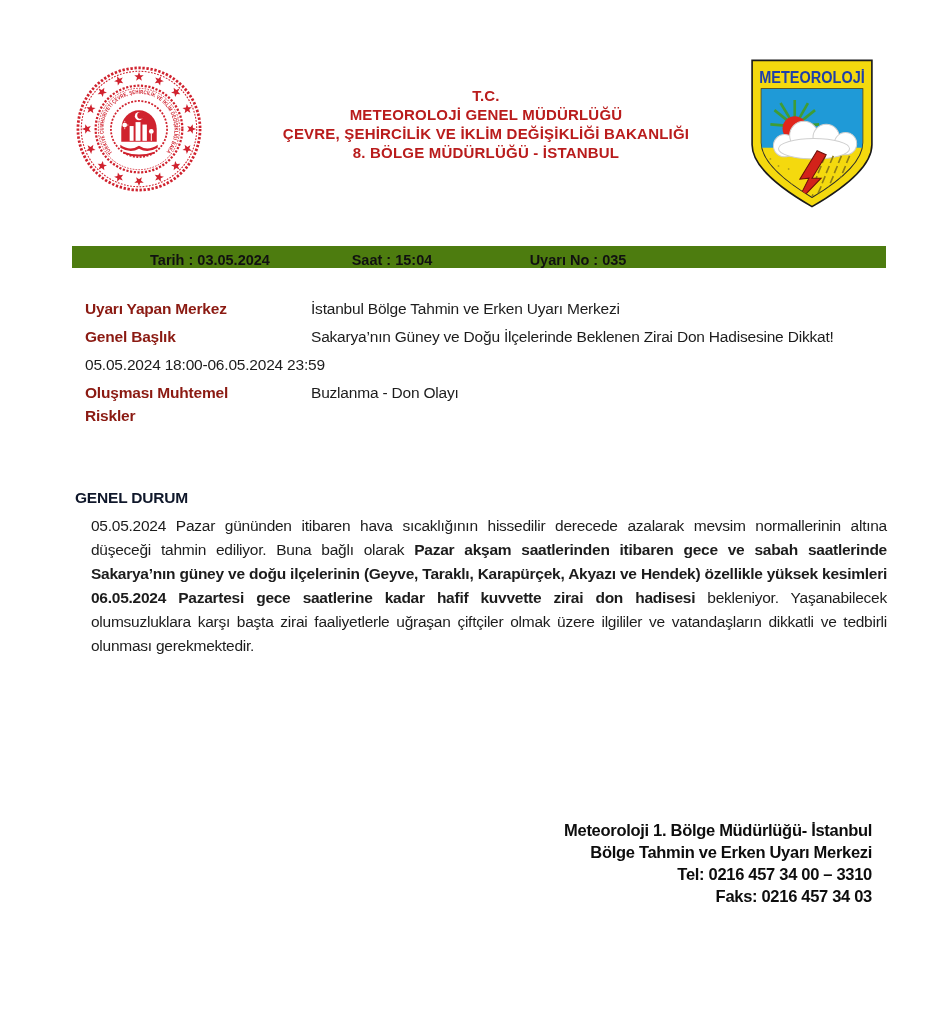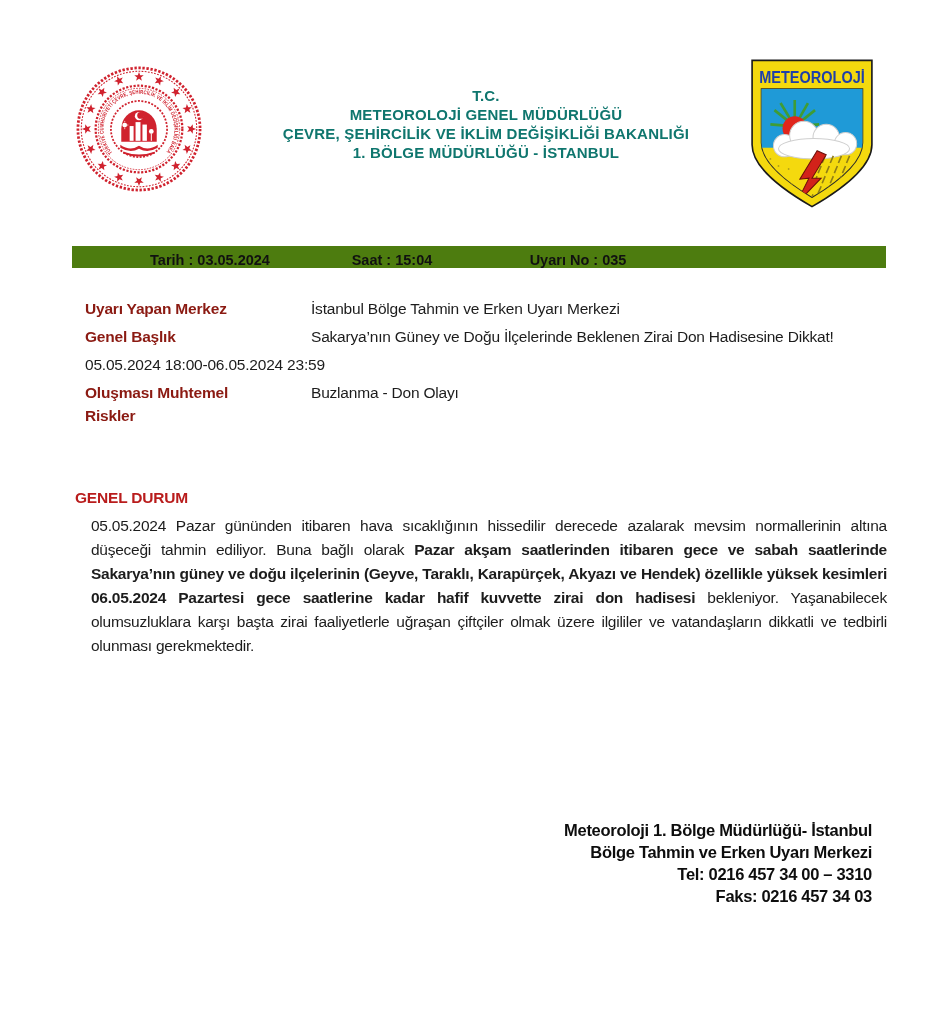--- a/index.html
+++ b/index.html
@@ -8,21 +8,21 @@
   .page {
     position:relative; width:946px; height:1024px; background:#ffffff;
     overflow:hidden; margin:0 auto;
   }
 
   
   .seal-wrap   { position:absolute; left:74px; top:60px; width:130px; height:138px; }
   .shield-wrap { position:absolute; left:746px; top:55px; width:132px; height:157px; }
   .title-block {
     position:absolute; left:186px; top:86px; width:600px;
-    text-align:center; color:#0f766e; font-weight:bold;
+    text-align:center; color:#b91c1c; font-weight:bold;
     font-size:15px; line-height:19px; letter-spacing:0.2px;
   }
   .title-block .t-line { white-space:nowrap; }
 
   
   .info-bar {
     position:absolute; left:72px; top:246px; width:814px; height:22px;
     background:#4d7c0f;
   }
   .info-bar span {
@@ -43,21 +43,21 @@
     letter-spacing:-0.2px;
   }
   .d-value {
     flex:1; color:#1c1c1c; font-size:15.5px; line-height:23px;
     letter-spacing:-0.2px;
   }
 
   
   .gd-heading {
     position:absolute; left:75px; top:489px;
-    color:#b91c1c; font-weight:bold; font-size:15.5px; letter-spacing:-0.2px;text-align:right;
+    color:#0f172a; font-weight:bold; font-size:15.5px; letter-spacing:-0.2px;text-align:right;
   }
   .gd-para {
     position:absolute; left:91px; top:514px; width:796px;
     text-align:justify; color:#1c1c1c; font-size:15.5px; line-height:24px;
     letter-spacing:-0.25px;
   }
   .gd-para .bold { font-weight:bold; }
 
   
   .footer {
@@ -132,21 +132,21 @@
         <path d="M 47,82 Q 57,89 66,83 Q 75,89 85,82 L 85,85 Q 75,91 66,86 Q 57,91 47,85 Z" fill="#d0222e"></path>
         <path d="M 50,90 Q 66,96 82,90" fill="none" stroke="#d0222e" stroke-width="2"></path>
       </g>
     </svg>
   </div>
 
   <div class="title-block">
     <div class="t-line">T.C.</div>
     <div class="t-line">METEOROLOJİ GENEL MÜDÜRLÜĞÜ</div>
     <div class="t-line">ÇEVRE, ŞEHİRCİLİK VE İKLİM DEĞİŞİKLİĞİ BAKANLIĞI</div>
-    <div class="t-line">1. BÖLGE MÜDÜRLÜĞÜ - İSTANBUL</div>
+    <div class="t-line">8. BÖLGE MÜDÜRLÜĞÜ - İSTANBUL</div>
   </div>
 
   <div class="shield-wrap">
     <svg viewBox="0 0 130 154" width="132" height="157" aria-hidden="true">
       <defs>
         <clipPath id="innerShield">
           <path d="M 15,33 L 115,33 L 115,86 Q 115,110 65,140 Q 15,110 15,86 Z"></path>
         </clipPath>
       </defs>
 

